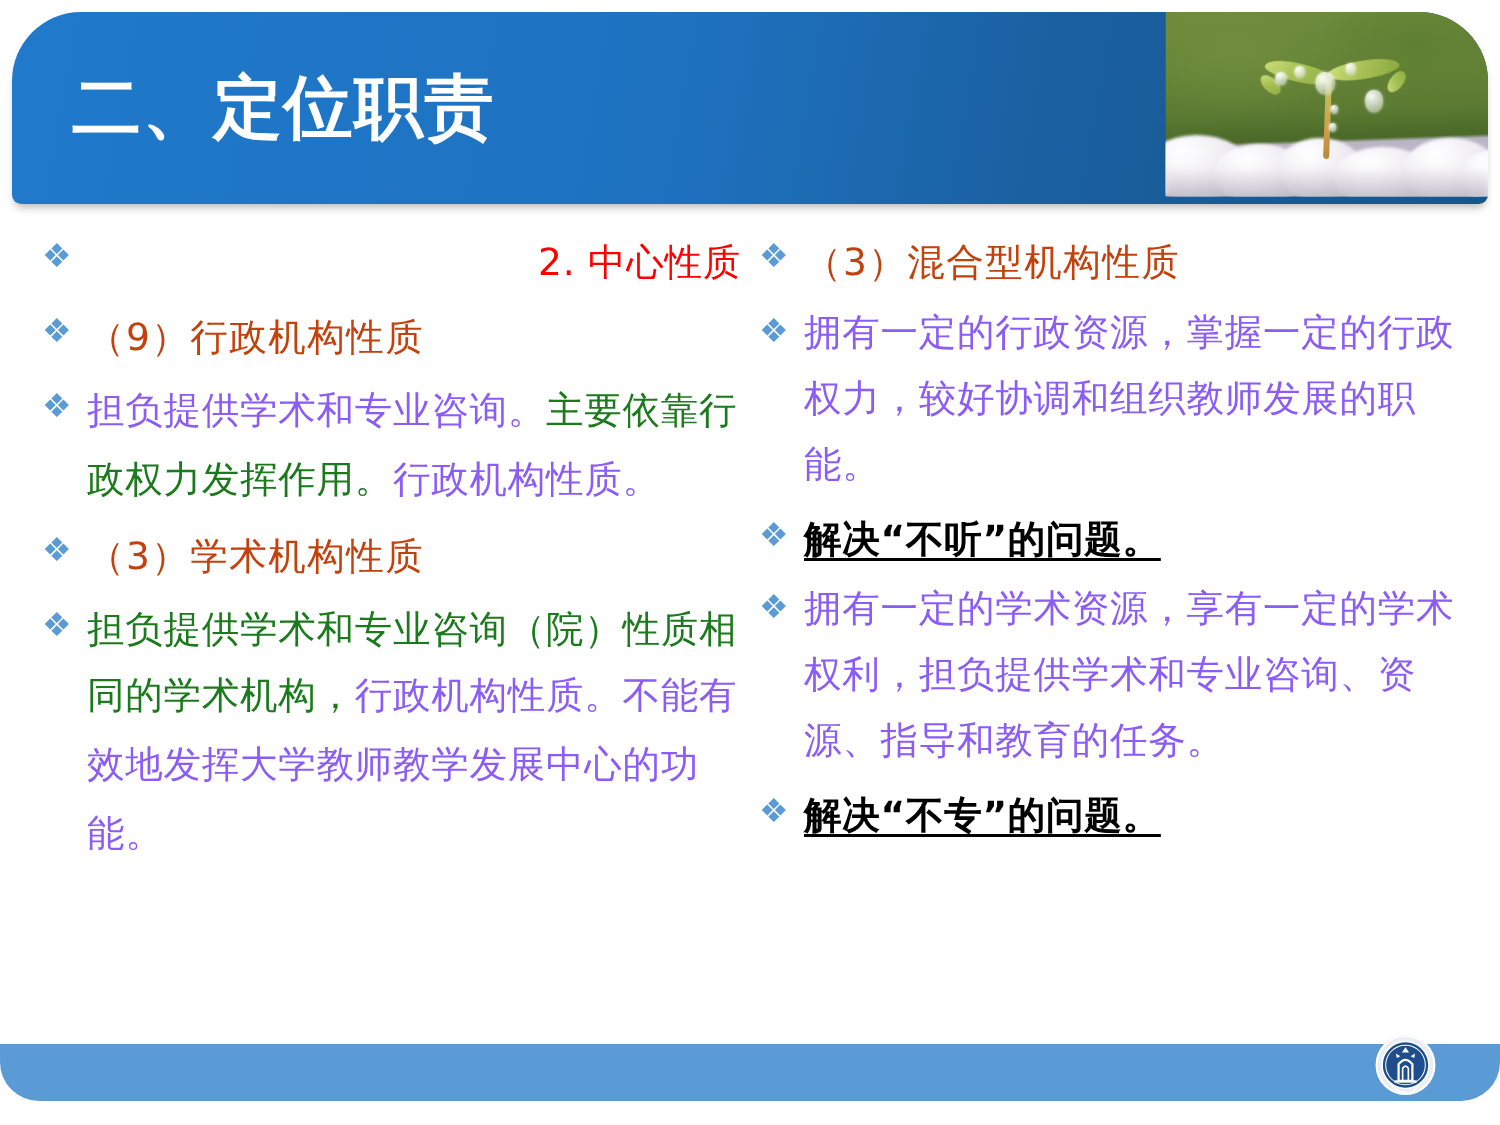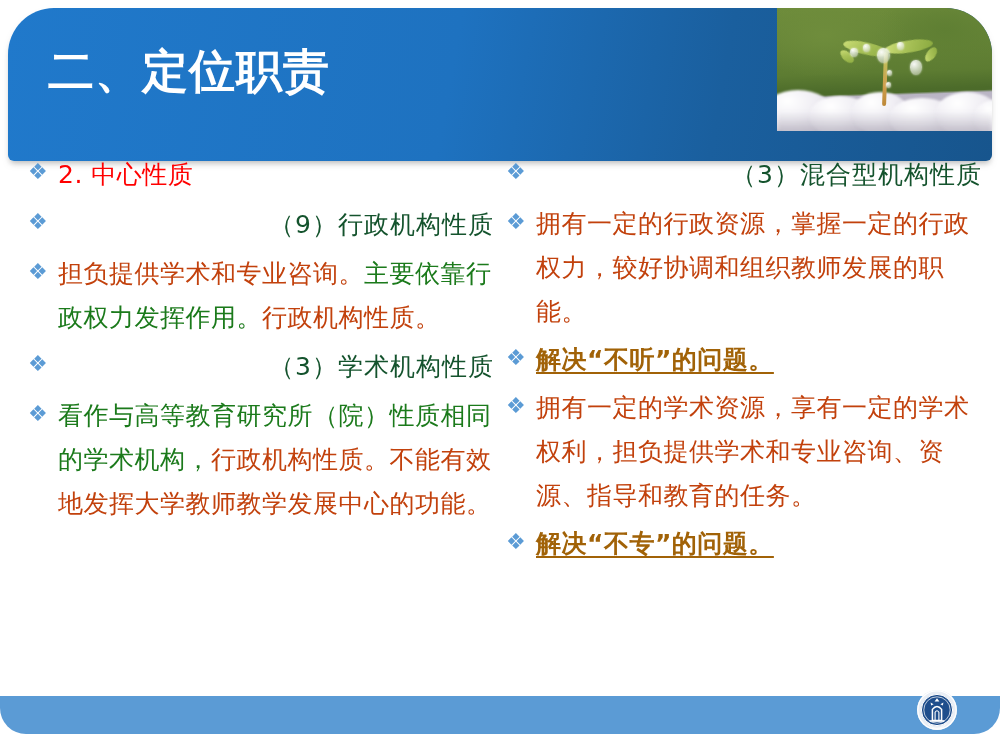--- a/index.html
+++ b/index.html
@@ -23,21 +23,21 @@
     background: #ffffff;
     overflow: hidden;
   }
 
   
   .header {
     position: absolute;
     left: 8px;
     top: 8px;
     width: 984px;
-    height: 153px;
+    height: 128px;
     border-radius: 46px 46px 6px 6px;
     background: linear-gradient(100deg, #2079cb 0%, #1e72c0 45%, #1a5f9e 72%, #17558d 100%);
     box-shadow: 0 4px 6px -2px rgba(120,120,120,0.55);
     overflow: hidden;
   }
   .header-title {
     position: absolute;
     left: 40px;
     top: 36px;
     font-size: 46px;
@@ -154,26 +154,26 @@
   .bullet-text {
     flex: 1 1 auto;
     font-size: 25px;
     line-height: 44px;
     letter-spacing: 0.5px;
   }
   .bullet-text.head {
     font-size: 25px;
     line-height: 46px;
   }
-  .c-red     { color: #ff0000; }
-  .c-purple  { color: #14532d; text-align: right; }
-  .c-blue    { color: #c2410c; }
+  .c-red     { color: #ff0000; text-align: right; }
+  .c-purple  { color: #c2410c; }
+  .c-blue    { color: #8b5cf6; font-family: Liberation Mono, monospace; }
   .c-green   { color: #1b7a1b; }
   .em-green  {
-    color: #a16207;
+    color: #000000;
     font-weight: bold;
     text-decoration: underline;
     text-underline-offset: 4px;
   }
   .spaced { letter-spacing: 1px; }
 
   
   .footer {
     position: absolute;
     left: 0;
@@ -243,21 +243,21 @@
     </div>
 
     <div class="bullet-row">
       <span class="bullet-mark">❖</span>
       <span class="bullet-text head c-purple spaced">（3）学术机构性质</span>
     </div>
 
     <div class="bullet-row">
       <span class="bullet-mark">❖</span>
       <span class="bullet-text">
-        <span class="c-green">看作与高等教育研究所（院）性质相同的学术机构，</span><span class="c-blue">行政机构性质。不能有效地发挥大学教师教学发展中心的功能。</span>
+        <span class="c-green">担负提供学术和专业咨询（院）性质相同的学术机构，</span><span class="c-blue">行政机构性质。不能有效地发挥大学教师教学发展中心的功能。</span>
       </span>
     </div>
 
   </div>
 
   <div class="col col-right">
 
     <div class="bullet-row">
       <span class="bullet-mark">❖</span>
       <span class="bullet-text head c-purple spaced">（3）混合型机构性质</span>

